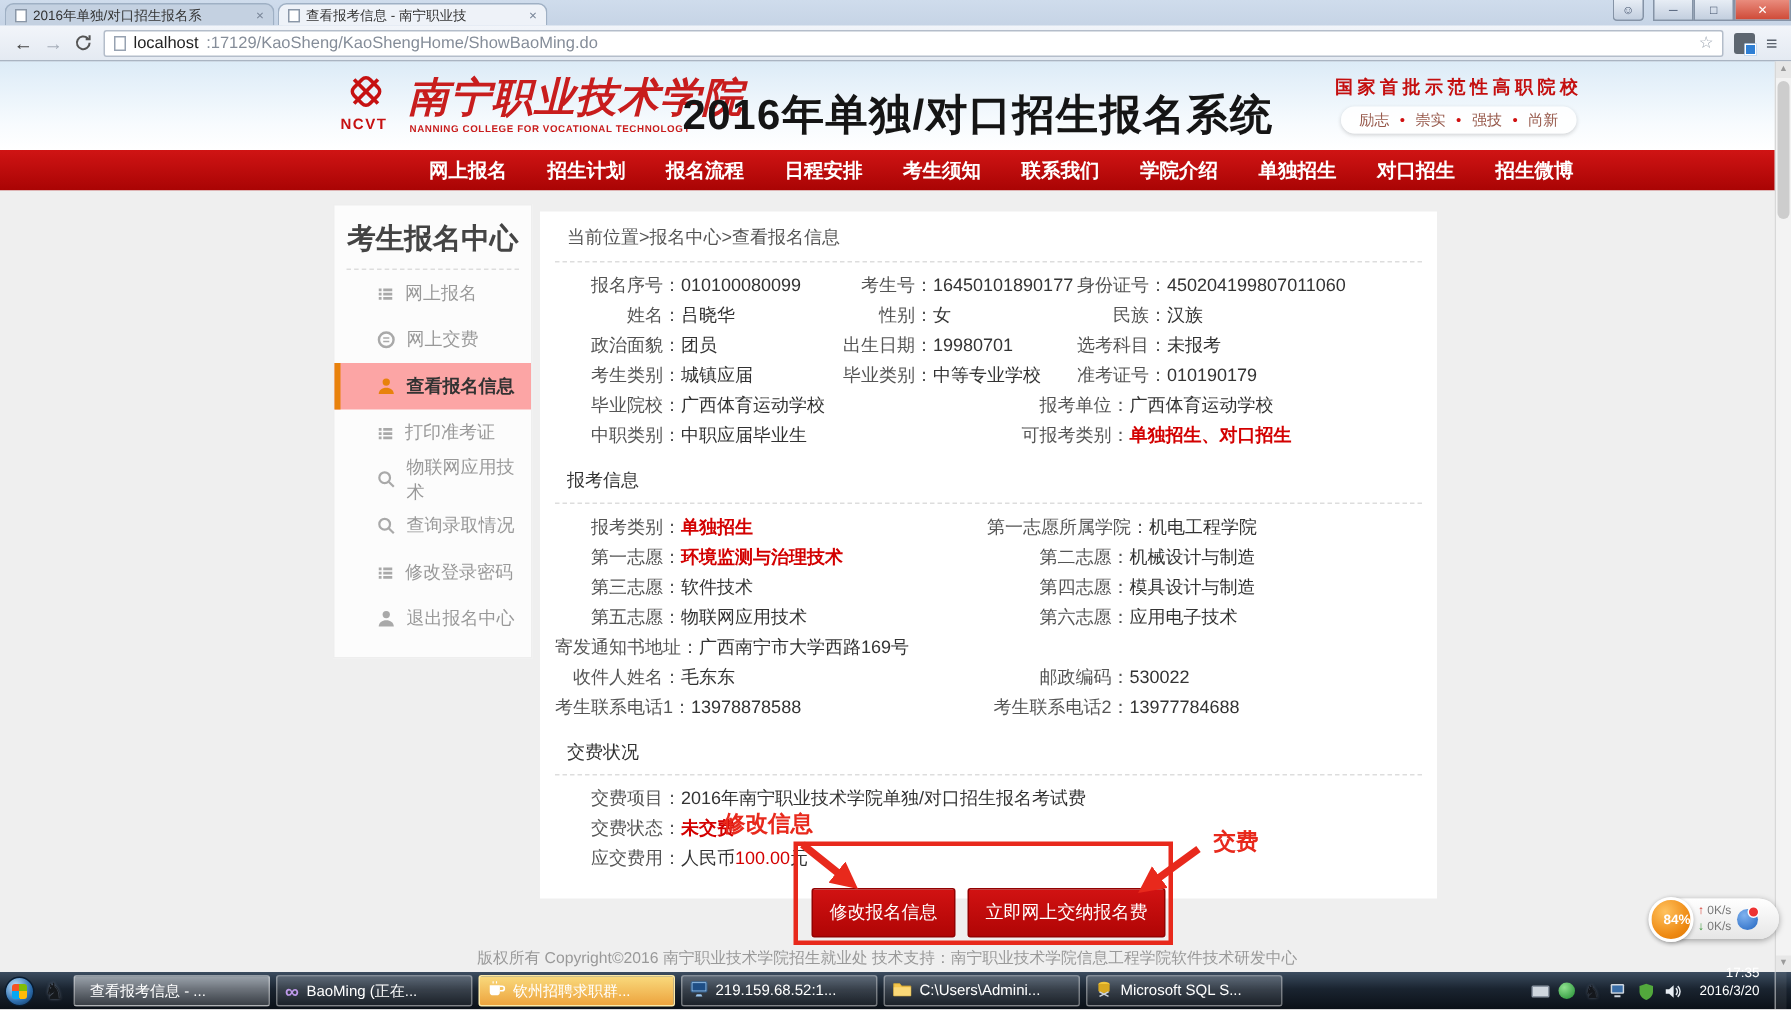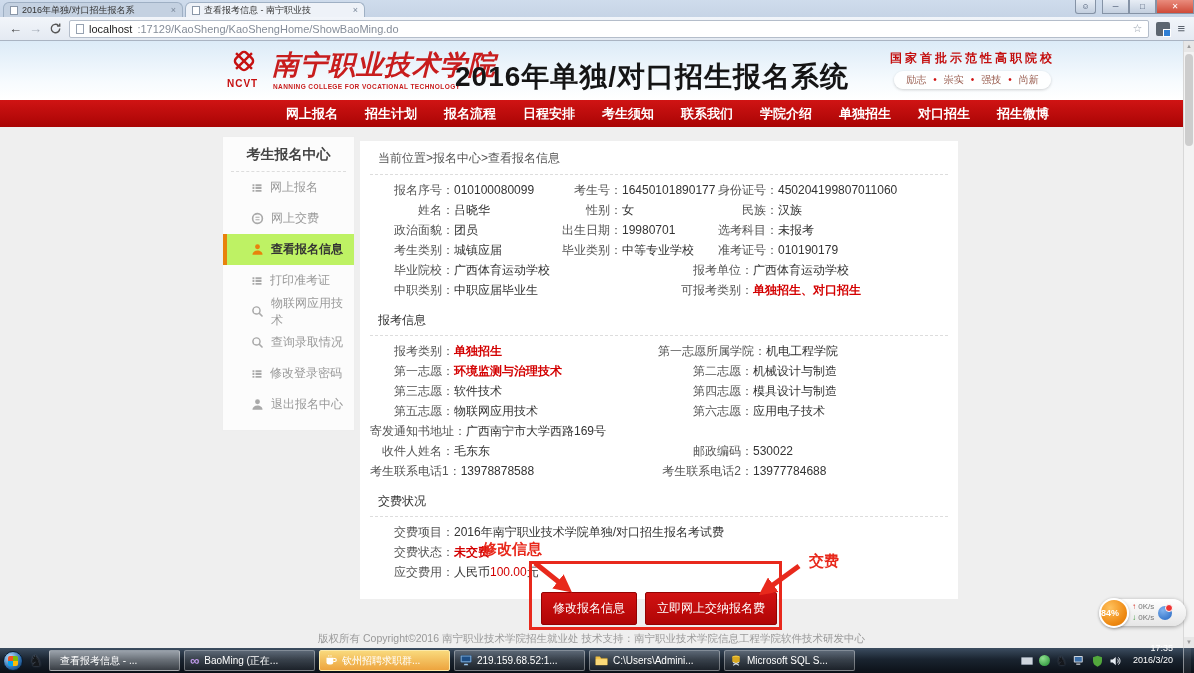--- a/index.html
+++ b/index.html
@@ -65,26 +65,26 @@
   .mainnav { position:absolute; top:100px; left:0; right:11px; height:27px;
              background:linear-gradient(#d01414,#a90404); display:flex; align-items:center;
              padding-left:286px; gap:27px; }
   .nav-item { color:#fff; font-size:13px; font-weight:bold; white-space:nowrap; }
 
   
   .pagebody { position:absolute; top:127px; left:0; right:11px; bottom:25px; background:#efefef; }
 
   .sidebar { position:absolute; left:222px; top:9px; width:133px; background:#fcfcfc;
              border:1px solid #eee; padding-bottom:10px; }
-  .sb-title { margin:0 8px; padding:9px 0 7px; text-align:center; font-size:14px; font-weight:bold;
+  .sb-title { margin:0 8px; padding:9px 0 7px; text-align:center; font-size:19px; font-weight:bold;
               color:#444; border-bottom:1px dashed #ddd; }
   .sb-item { height:31px; display:flex; align-items:center; gap:7px; padding-left:24px;
              font-size:12px; color:#999; border-left:4px solid transparent; }
   .sb-item svg { flex:0 0 auto; }
-  .sb-item.active { background:#bef264; border-left-color:#e8820c; color:#333; font-weight:bold; }
+  .sb-item.active { background:#fca5a5; border-left-color:#e8820c; color:#333; font-weight:bold; }
   .sb-item.active .sb-ic { color:#e8820c; }
   .sb-ic { color:#a9a9a9; display:inline-flex; }
 
   .panel { position:absolute; left:360px; top:14px; width:598px; height:458px; background:#fff; }
   .breadcrumb { margin:0 10px; padding:9px 8px 7px; font-size:12px; color:#555; border-bottom:1px dashed #ddd; }
   .rows { padding:5px 8px 0 10px; }
   .row { display:flex; line-height:20px; font-size:12px; }
   .cell { display:flex; min-width:0; }
   .cell .fl { color:#555; text-align:right; white-space:nowrap; }
   .cell .fv { color:#333; white-space:nowrap; }
@@ -140,21 +140,21 @@
   .clock { text-align:right; color:#fff; font-size:9px; line-height:1.25; margin:0 4px 12px 6px; }
   .show-desktop { width:8px; height:25px; border-left:1px solid rgba(255,255,255,.45); background:rgba(255,255,255,.07); }
 
   
   .speedball { position:absolute; right:8px; bottom:47px; width:84px; height:27px;
                background:linear-gradient(#ffffff,#e6e6e6); border-radius:14px;
                box-shadow:0 1px 4px rgba(0,0,0,.35); display:flex; align-items:center; z-index:50; }
   .ball { width:30px; height:30px; border-radius:50%; margin-left:-3px; flex:0 0 auto;
           background:radial-gradient(circle at 35% 30%, #ffc25e, #ee8912 65%, #d97404);
           border:2px solid #fff; box-shadow:0 1px 3px rgba(0,0,0,.3);
-          color:#fff; font-size:9px; font-weight:bold; display:flex; align-items:center; justify-content:flex-start; }
+          color:#fff; font-size:9px; font-weight:bold; display:flex; align-items:center; justify-content:flex-end; }
   .net-stats { font-size:8px; color:#777; line-height:1.3; margin-left:3px; }
   .net-stats .up { color:#d43a2f; } .net-stats .down { color:#3a9a3a; }
   .blue-dot { width:14px; height:14px; border-radius:50%; margin-left:4px; position:relative;
               background:radial-gradient(circle at 35% 30%, #7fb2ef, #2265c0); }
   .blue-dot:after { content:""; position:absolute; right:-1px; top:-2px; width:6px; height:6px;
                     border-radius:50%; background:#e33; border:1px solid #fff; }
 </style>
 </head>
 <body>
 

